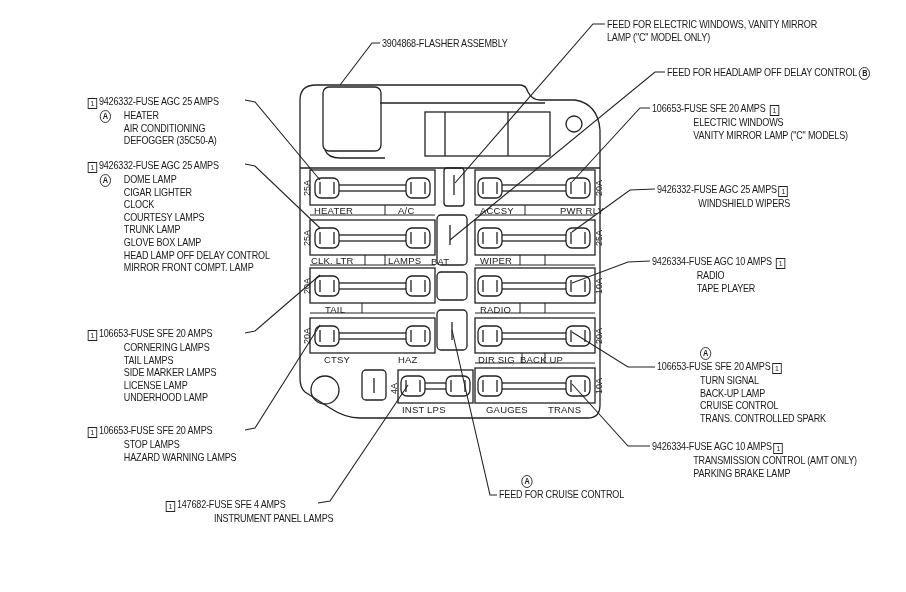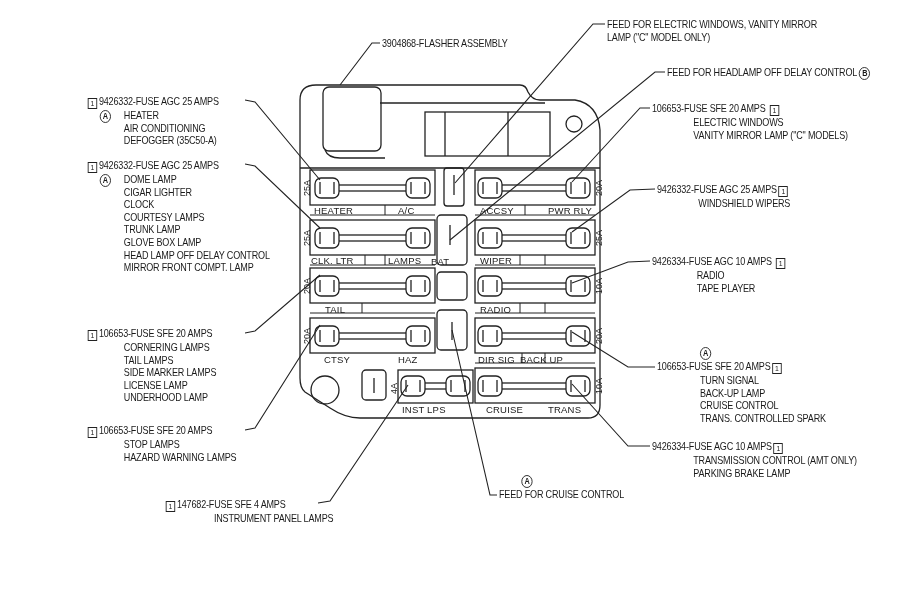--- a/index.html
+++ b/index.html
@@ -184,33 +184,33 @@
     <path d="M650,261 L628,262 L572,283"></path>
     <path d="M655,367 L628,367 L572,332"></path>
     <path d="M650,446 L628,446 L572,384"></path>
     <path d="M497,495 L490,495 L452,330"></path>
   </g>
 </svg>
 
 <div class="slot" style="left:314px;top:205px">HEATER</div>
 <div class="slot" style="left:398px;top:205px">A/C</div>
 <div class="slot" style="left:480px;top:205px">ACCSY</div>
-<div class="slot" style="left:548px;top:205px">PWR RLY</div>
+<div class="slot" style="left:560px;top:205px">PWR RLY</div>
 <div class="slot" style="left:311px;top:255px">CLK. LTR</div>
 <div class="slot" style="left:388px;top:255px">LAMPS</div>
 <div class="slot" style="left:431px;top:256px">BAT</div>
 <div class="slot" style="left:480px;top:255px">WIPER</div>
 <div class="slot" style="left:325px;top:304px">TAIL</div>
 <div class="slot" style="left:480px;top:304px">RADIO</div>
 <div class="slot" style="left:324px;top:354px">CTSY</div>
 <div class="slot" style="left:398px;top:354px">HAZ</div>
 <div class="slot" style="left:478px;top:354px">DIR SIG</div>
 <div class="slot" style="left:520px;top:354px">BACK UP</div>
 <div class="slot" style="left:402px;top:404px">INST LPS</div>
-<div class="slot" style="left:486px;top:404px">CRUISE</div>
+<div class="slot" style="left:486px;top:404px">GAUGES</div>
 <div class="slot" style="left:548px;top:404px">TRANS</div>
 
 <div class="rating" style="left:302px;top:196px">25A</div>
 <div class="rating" style="left:302px;top:246px">25A</div>
 <div class="rating" style="left:302px;top:294px">20A</div>
 <div class="rating" style="left:302px;top:344px">20A</div>
 <div class="rating" style="left:594px;top:196px">20A</div>
 <div class="rating" style="left:594px;top:246px">25A</div>
 <div class="rating" style="left:594px;top:294px">10A</div>
 <div class="rating" style="left:594px;top:344px">20A</div>

